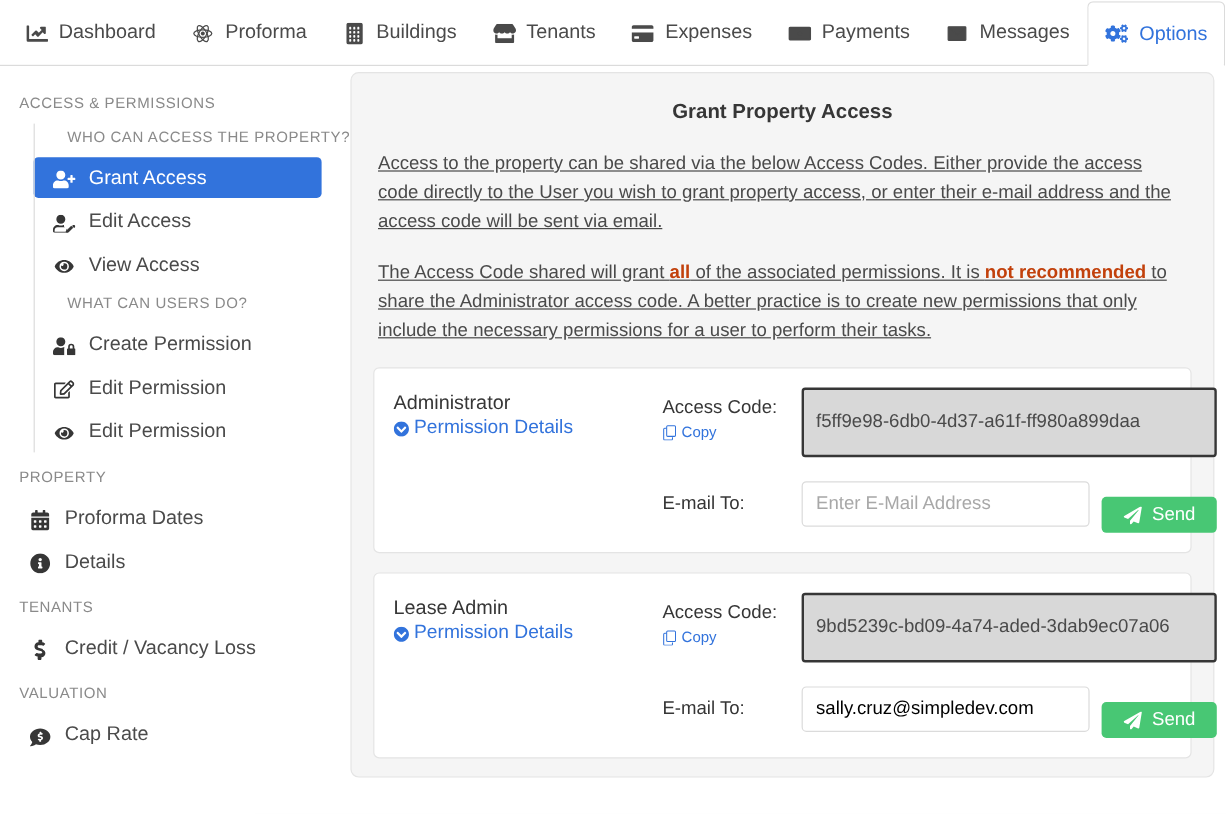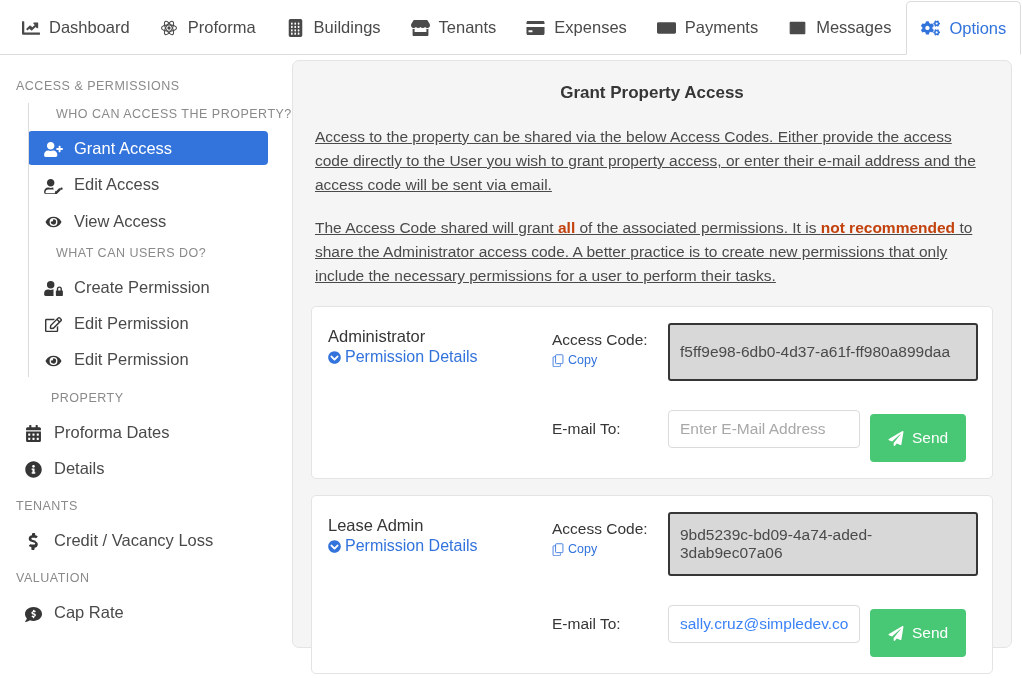--- a/index.html
+++ b/index.html
@@ -179,34 +179,34 @@
     font-size: 15.5px;
     color: #4a4a4a;
     min-height: 58px;
     display: flex;
     align-items: center;
     overflow: hidden;
   }
   .row.email-row { align-items: center; }
   .row.email-row .row-label { padding-top: 0; }
   .email-input {
-    width: 192px;
+    width: 240px;
     height: 38px;
     border: 1px solid #dbdbdb;
     border-radius: 4px;
     background: #ffffff;
     padding: 0 11px;
     font-size: 15.5px;
     font-family: "Liberation Sans", sans-serif;
-    color: #3b82f6;
+    color: #000000;
     outline: none;
   }
   .email-input::placeholder { color: #a8a8a8; }
   .send-btn {
-    height: 48px;
+    height: 30px;
     margin-left: 10px;
     background: #48c774;
     color: #ffffff;
     border: none;
     border-radius: 4px;
     padding: 0 18px;
     font-size: 15.5px;
     font-family: "Liberation Sans", sans-serif;
     display: inline-flex;
     align-items: center;
@@ -359,21 +359,21 @@
       <div class="nav-item">
         <span class="nicon">
           <svg width="19" height="14" viewBox="0 0 576 512">
               <path d="M572.52 241.4C518.29 135.59 410.93 64 288 64S57.68 135.64 3.48 241.41a32.35 32.35 0 0 0 0 29.19C57.71 376.41 165.07 448 288 448s230.32-71.64 284.52-177.41a32.35 32.35 0 0 0 0-29.19zM288 400a144 144 0 1 1 144-144 143.93 143.93 0 0 1-144 144zm0-240a95.31 95.31 0 0 0-25.31 3.79 47.85 47.85 0 0 1-66.9 66.9A95.78 95.78 0 1 0 288 160z"></path>
             </svg>
         </span>
         <span>Edit Permission</span>
       </div>
     </div>
 
-    <div class="menu-label" style="padding-top:12px;margin-left:35px;">PROPERTY</div>
+    <div class="menu-label" style="padding-top:12px;">PROPERTY</div>
 
     <div class="nav-item">
       <span class="nicon">
         <svg width="17" height="17" viewBox="0 0 448 512">
             <path d="M0 464c0 26.5 21.5 48 48 48h352c26.5 0 48-21.5 48-48V192H0v272zm320-196c0-6.6 5.4-12 12-12h40c6.6 0 12 5.4 12 12v40c0 6.6-5.4 12-12 12h-40c-6.6 0-12-5.4-12-12v-40zm0 128c0-6.6 5.4-12 12-12h40c6.6 0 12 5.4 12 12v40c0 6.6-5.4 12-12 12h-40c-6.6 0-12-5.4-12-12v-40zM192 268c0-6.6 5.4-12 12-12h40c6.6 0 12 5.4 12 12v40c0 6.6-5.4 12-12 12h-40c-6.6 0-12-5.4-12-12v-40zm0 128c0-6.6 5.4-12 12-12h40c6.6 0 12 5.4 12 12v40c0 6.6-5.4 12-12 12h-40c-6.6 0-12-5.4-12-12v-40zM64 268c0-6.6 5.4-12 12-12h40c6.6 0 12 5.4 12 12v40c0 6.6-5.4 12-12 12H76c-6.6 0-12-5.4-12-12v-40zm0 128c0-6.6 5.4-12 12-12h40c6.6 0 12 5.4 12 12v40c0 6.6-5.4 12-12 12H76c-6.6 0-12-5.4-12-12v-40zM400 64h-48V16c0-8.8-7.2-16-16-16h-32c-8.8 0-16 7.2-16 16v48H160V16c0-8.8-7.2-16-16-16h-32c-8.8 0-16 7.2-16 16v48H48C21.5 64 0 85.5 0 112v48h448v-48c0-26.5-21.5-48-48-48z"></path>
           </svg>
       </span>
       <span>Proforma Dates</span>
     </div>
 

